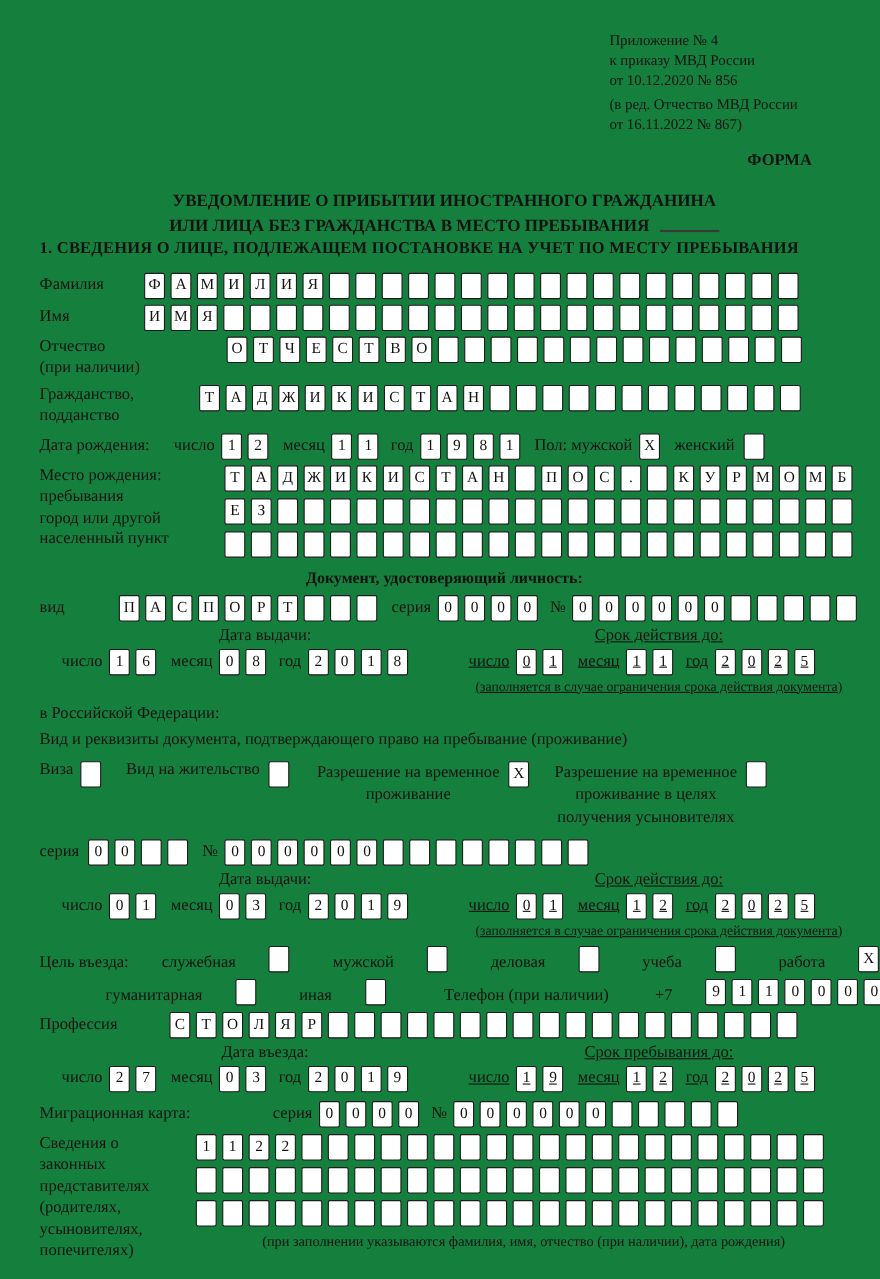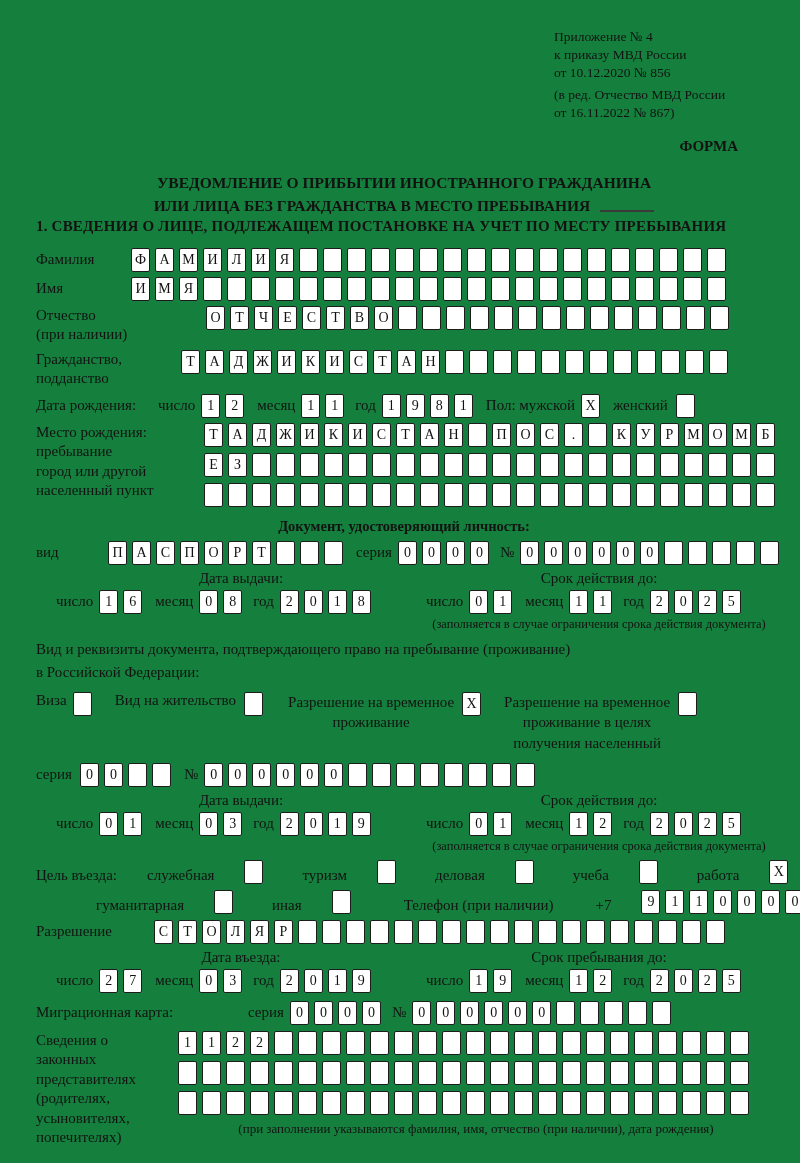--- a/index.html
+++ b/index.html
@@ -33,21 +33,21 @@
   }
   .mr6 { margin-right:6px; } .mr8 { margin-right:8px; }
 
   .center-bold { text-align:center; font-weight:700; font-size:14.5px; margin:4px 0 6px; }
 
   .dcols { display:flex; margin-bottom:3px; }
   .dchead { text-align:center; margin-bottom:3px; }
   .dcrow { display:flex; align-items:center; }
   .dnote { font-size:12.5px; text-align:center; margin-top:3px; }
   .dcol-l { width:390px; flex:none; padding-left:20px; box-sizing:border-box; }
-  .dcol-r { flex:1; }
+  .dcol-r { flex:1;text-decoration:underline; }
 
   .cbrow { display:flex; align-items:flex-start; margin:8px 0 10px; }
   .cbl2 { text-align:center; line-height:1.35; flex:none; }
   .cbi { display:flex; align-items:flex-start; }
 
   .prow { display:flex; align-items:flex-end; margin-bottom:6px;gap:25px; }
   .prow .lbl { margin-right:5px; }
   .prow .boxes { margin-right:9px; }
   .reps-note { font-size:13px; text-align:center; margin-left:120px; margin-top:2px; }
 </style>
@@ -223,21 +223,21 @@
       </span>
     <span class="lbl mr8">женский</span>
     <span class="boxes">
         <span class="bx"></span>
       </span>
   </div>
 
   <div class="rowt">
     <span class="lbl ml" style="width:168px">
       <span>Место рождения:</span><br>
-      <span>пребывание</span><br>
+      <span>пребывания</span><br>
       <span>город или другой</span><br>
       <span>населенный пункт</span>
     </span>
     <span class="boxes-col">
       <span class="boxes">
           <span class="bx">Т</span>
           <span class="bx">А</span>
           <span class="bx">Д</span>
           <span class="bx">Ж</span>
           <span class="bx">И</span>
@@ -397,22 +397,22 @@
             <span class="bx">0</span>
             <span class="bx">2</span>
             <span class="bx">5</span>
           </span>
       </div>
       <div class="dnote">(заполняется в случае ограничения срока действия документа)</div>
     </div>
   </div>
 
   <div style="margin-top:6px; line-height:1.55;">
+    <div>в Российской Федерации:</div>
     <div>Вид и реквизиты документа, подтверждающего право на пребывание (проживание)</div>
-    <div>в Российской Федерации:</div>
   </div>
 
   <div class="cbrow">
     <span class="cbi">
       <span class="lbl mr6">Виза</span>
       <span class="boxes">
           <span class="bx"></span>
         </span>
     </span>
     <span class="cbi" style="margin-left:18px">
@@ -424,21 +424,21 @@
     <span class="cbi" style="margin-left:20px">
       <span class="cbl2 mr8">
         <span>Разрешение на временное</span><br><span>проживание</span>
       </span>
       <span class="boxes">
           <span class="bx">X</span>
         </span>
     </span>
     <span class="cbi" style="margin-left:18px">
       <span class="cbl2 mr8">
-        <span>Разрешение на временное</span><br><span>проживание в целях</span><br><span>получения населенный</span>
+        <span>Разрешение на временное</span><br><span>проживание в целях</span><br><span>получения усыновителях</span>
       </span>
       <span class="boxes">
           <span class="bx"></span>
         </span>
     </span>
   </div>
 
   <div class="row">
     <span class="lbl mr8">серия</span>
     <span class="boxes mr8">
@@ -513,21 +513,21 @@
       <div class="dnote">(заполняется в случае ограничения срока действия документа)</div>
     </div>
   </div>
 
   <div class="prow" style="margin-top:6px">
     <span class="lbl">Цель въезда:</span>
     <span class="lbl">служебная</span>
     <span class="boxes">
         <span class="bx"></span>
       </span>
-    <span class="lbl">туризм</span>
+    <span class="lbl">мужской</span>
     <span class="boxes">
         <span class="bx"></span>
       </span>
     <span class="lbl">деловая</span>
     <span class="boxes">
         <span class="bx"></span>
       </span>
     <span class="lbl">учеба</span>
     <span class="boxes">
         <span class="bx"></span>
@@ -566,21 +566,21 @@
         <span class="bx">0</span>
         <span class="bx">0</span>
         <span class="bx">0</span>
         <span class="bx">0</span>
         <span class="bx">0</span>
         <span class="bx"></span>
       </span>
   </div>
 
   <div class="row">
-    <span class="lbl" style="width:118px">Разрешение</span>
+    <span class="lbl" style="width:118px">Профессия</span>
     <span class="boxes">
         <span class="bx">С</span>
         <span class="bx">Т</span>
         <span class="bx">О</span>
         <span class="bx">Л</span>
         <span class="bx">Я</span>
         <span class="bx">Р</span>
         <span class="bx"></span>
         <span class="bx"></span>
         <span class="bx"></span>

